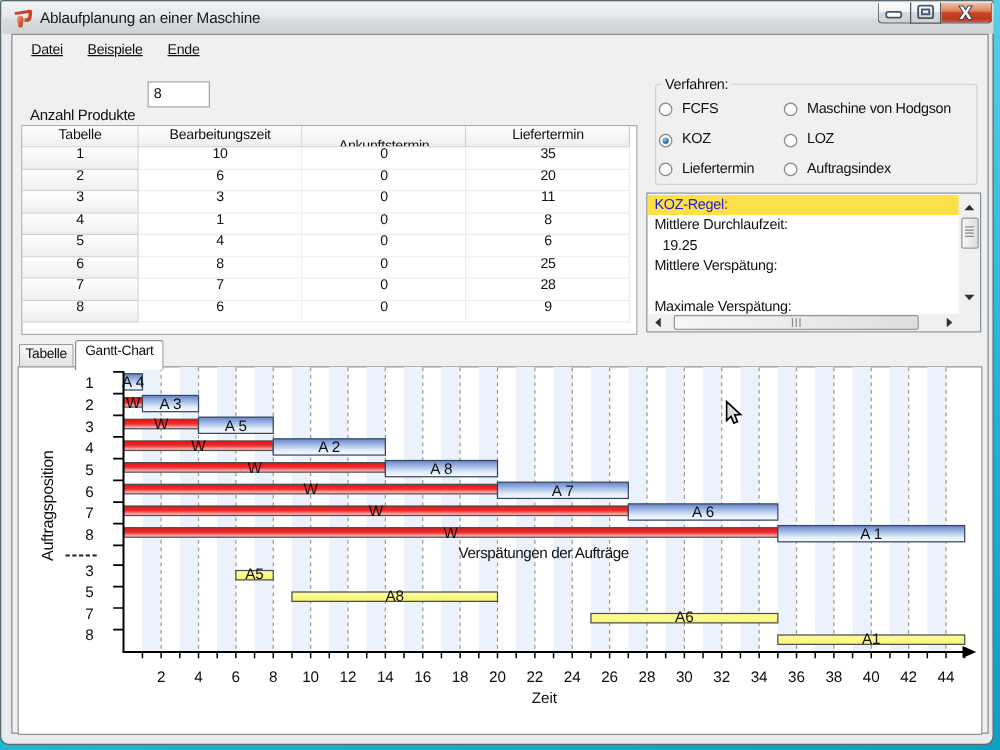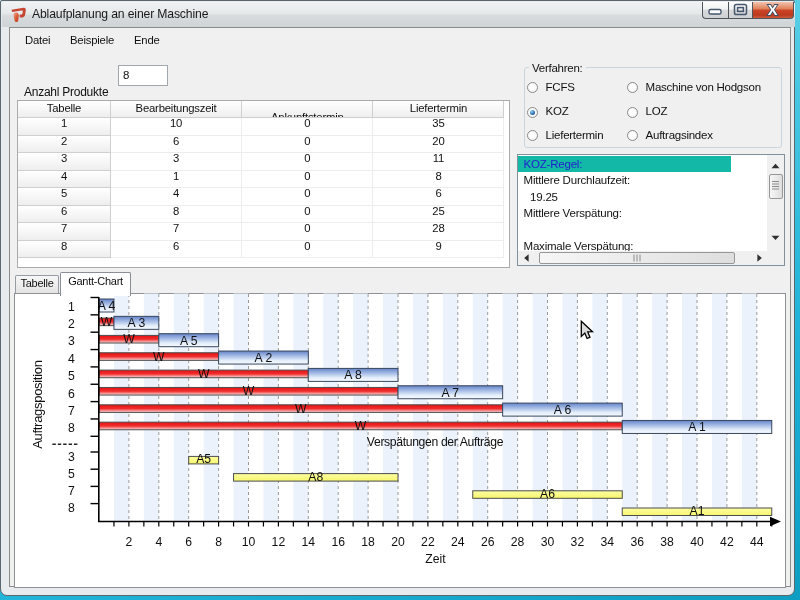--- a/index.html
+++ b/index.html
@@ -6,21 +6,21 @@
 #desk{position:relative;width:800px;height:600px;background:linear-gradient(160deg,#bfe9f2 0%,#5cd0e6 30%,#1fb3d8 70%,#0d9ec2 100%);}
 .abs{position:absolute;}
 #win{position:absolute;left:0;top:0;width:795px;height:596px;background:#e7ebed;border:1px solid #5c666d;border-radius:2px 2px 7px 7px;}
 #titlebar{position:absolute;left:1px;top:1px;width:793px;height:25px;border-radius:2px 2px 0 0;background:linear-gradient(#f0f2f3 0%,#e6e9ea 45%,#d7dbdd 55%,#cfd4d6 100%);}
 #title{position:absolute;left:30px;top:4.5px;font-size:12.2px;letter-spacing:-0.15px;color:#1a1a1a;}
 .cap{position:absolute;top:0;height:17px;border:1px solid #4e565c;border-top:none;background:linear-gradient(#fdfdfd 0%,#f0f1f1 45%,#d8dadb 50%,#cfd2d3 100%);}
 #bmin{left:700px;width:26px;border-radius:0 0 0 4px;border-right:none;}
 #bmax{left:726px;width:25px;}
 #bclo{left:751px;width:41px;border-radius:0 0 4px 0;border-left:none;background:linear-gradient(#f3c2ae 0%,#e0825c 42%,#cc4427 52%,#bb3a1e 82%,#d05a3c 100%);}
 #client{position:absolute;left:8px;top:26px;width:782px;height:560px;border:1px solid #8b8b8b;background:#f0f0f0;}
-.menu{position:absolute;top:6px;font-size:11.3px;letter-spacing:-0.2px;color:#111;}
+.menu{position:absolute;top:6px;font-size:11.3px;letter-spacing:-0.2px;color:#111;text-decoration:underline;}
 #lblanz{position:absolute;left:14px;top:57px;font-size:12px;letter-spacing:-0.25px;color:#111;}
 #edanz{position:absolute;left:108px;top:37px;width:50px;height:21px;border:1px solid #a0a8ae;background:#fff;font-size:11.5px;padding:3px 0 0 4px;color:#111;}
 #grid{position:absolute;left:7px;top:71.5px;width:493px;height:168px;border:1px solid #ababab;background:#fff;}
 .grow{position:absolute;left:0;width:486.5px;display:flex;}
 .gc{height:100%;text-align:center;overflow:hidden;font-size:11.3px;line-height:11.5px;letter-spacing:-0.2px;color:#111;}
 .gfix{background:linear-gradient(#ffffff,#f6f6f6 55%,#eeeeee);border-right:1px solid #cfcfcf;border-bottom:1px solid #cfcfcf;}
 .gdat{background:#fff;border-right:1px solid #ededed;border-bottom:1px solid #ededed;}
 .c0{width:93px;}.c1{width:131.2px;}.c2{width:131.2px;}.c3{width:131.1px;}
 #gbox{position:absolute;left:514px;top:39px;width:258px;height:81px;border:1px solid #c9d5dc;border-radius:3px;}
 #gboxlbl{position:absolute;left:519px;top:34px;background:#f0f0f0;padding:0 3px;font-size:11.5px;letter-spacing:-0.25px;color:#111;}
@@ -134,21 +134,21 @@
 <div class="radlbl" style="left:535.6px;top:77.4px">KOZ</div>
 <div class="rad" style="left:516.5px;top:102.4px"></div>
 <div class="radlbl" style="left:535.6px;top:100.9px">Liefertermin</div>
 <div class="rad" style="left:616.5px;top:54.3px"></div>
 <div class="radlbl" style="left:635.6px;top:52.8px">Maschine von Hodgson</div>
 <div class="rad" style="left:616.5px;top:78.9px"></div>
 <div class="radlbl" style="left:635.6px;top:77.4px">LOZ</div>
 <div class="rad" style="left:616.5px;top:102.4px"></div>
 <div class="radlbl" style="left:635.6px;top:100.9px">Auftragsindex</div>
    <div id="lbox">
-          <div class="lrow" style="top:0.5px;left:0;width:213px;height:16.3px;padding:2.5px 0 0 5.5px;background:#14b8a6;color:#2222cc">KOZ-Regel:</div>
+          <div class="lrow" style="top:0.5px;left:0;width:249px;height:16.3px;padding:2.5px 0 0 5.5px;background:#fde047;color:#2222cc">KOZ-Regel:</div>
 <div class="lrow" style="top:16.8px;left:0;width:249px;height:16.3px;padding:2.5px 0 0 5.5px">Mittlere Durchlaufzeit:</div>
 <div class="lrow" style="top:33.1px;left:0;width:249px;height:16.3px;padding:2.5px 0 0 12px">19.25</div>
 <div class="lrow" style="top:49.400000000000006px;left:0;width:249px;height:16.3px;padding:2.5px 0 0 5.5px">Mittlere Verspätung:</div>
 <div class="lrow" style="top:82.0px;left:0;width:249px;height:16.3px;padding:2.5px 0 0 5.5px">Maximale Verspätung:</div>
 <div class="sbtrack" style="left:249px;top:0;width:17px;height:95.5px"></div>
 <div class="sbthumb" style="left:250.5px;top:19px;width:14px;height:25px"></div>
 <svg class="abs" style="left:249px;top:0" width="17" height="96" viewBox="0 0 17 96">
             <path d="M4.5 13.2 L8.5 8.8 L12.5 13.2 Z" fill="#2f2f2f"></path>
             <path d="M4.5 80.7 L8.5 85.1 L12.5 80.7 Z" fill="#2f2f2f"></path>
             <g stroke="#8c8c8c" stroke-width="1">

